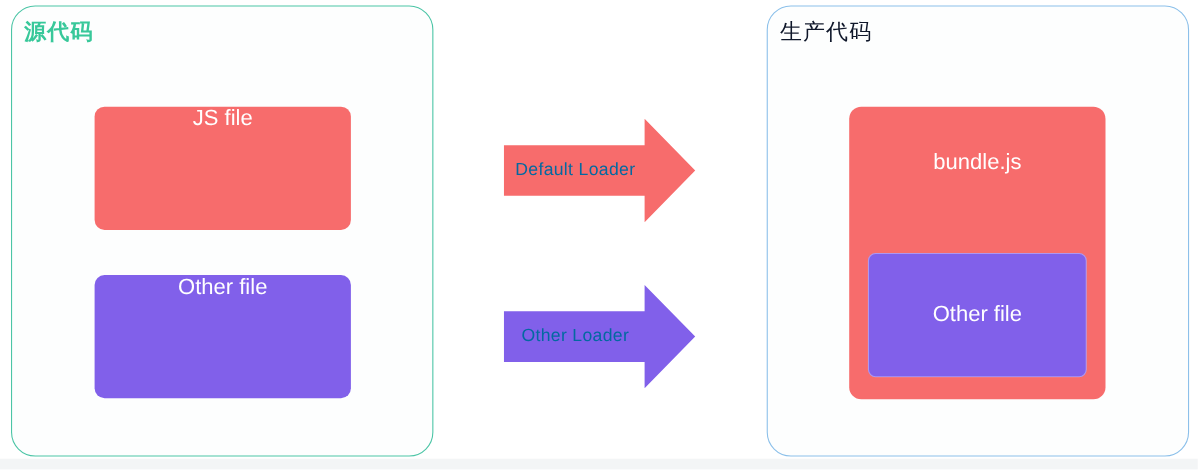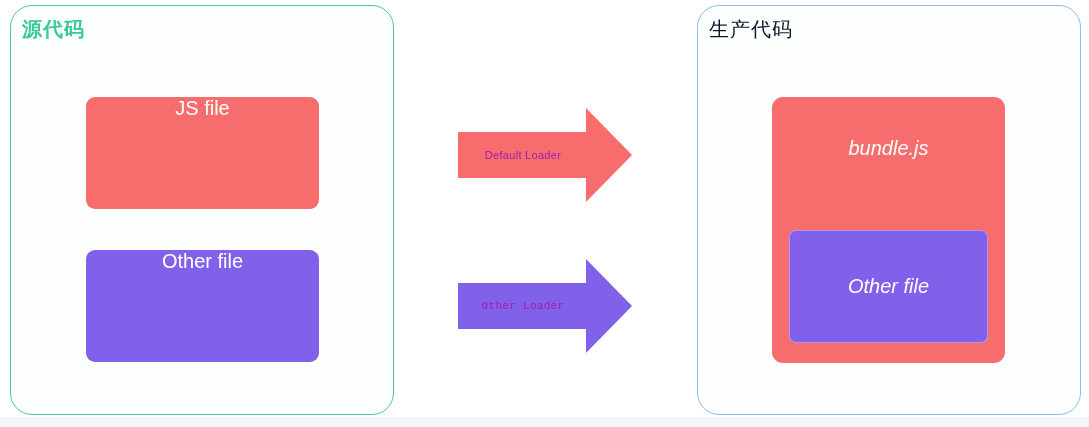--- a/index.html
+++ b/index.html
@@ -64,21 +64,20 @@
     height: 112px;
   }
   .bundle-box {
     position: absolute;
     left: 74px;   
     top: 91px;    
     width: 233px;
     height: 266px;
     border-radius: 11px;
     color: #ffffff;
-    font-style: italic;
   }
   .bundle-label {
     position: absolute;
     left: 0;
     top: 40px;
     width: 100%;
     text-align: center;
     font-size: 20px;
   }
   .inner-other-file-box {
@@ -96,37 +95,37 @@
     align-items: center;
     justify-content: center;
   }
   .arrow {
     position: absolute;
     left: 458px;
     width: 176px;
     height: 98px;
   }
   .arrow-default-loader { top: 106px; }
-  .arrow-other-loader   { top: 257px; font-family: Liberation Mono, monospace; }
+  .arrow-other-loader   { top: 257px; }
   .arrow svg {
     position: absolute;
     left: 0;
     top: 0;
   }
   .arrow-label {
     position: absolute;
     left: 0;
     top: 0;
     width: 130px;
     height: 100%;
     display: flex;
     align-items: center;
     justify-content: center;
-    color: #a21caf;
-    font-size: 11px;
+    color: #0369a1;
+    font-size: 16px;
     letter-spacing: 0.3px;
   }
 </style>
 </head>
 <body>
 
 <div class="canvas">
 
   <div class="panel panel-source" style="border-color: rgb(76, 197, 166);">
     <div class="panel-title" style="color: rgb(56, 200, 154); font-weight: bold;">源代码</div>

